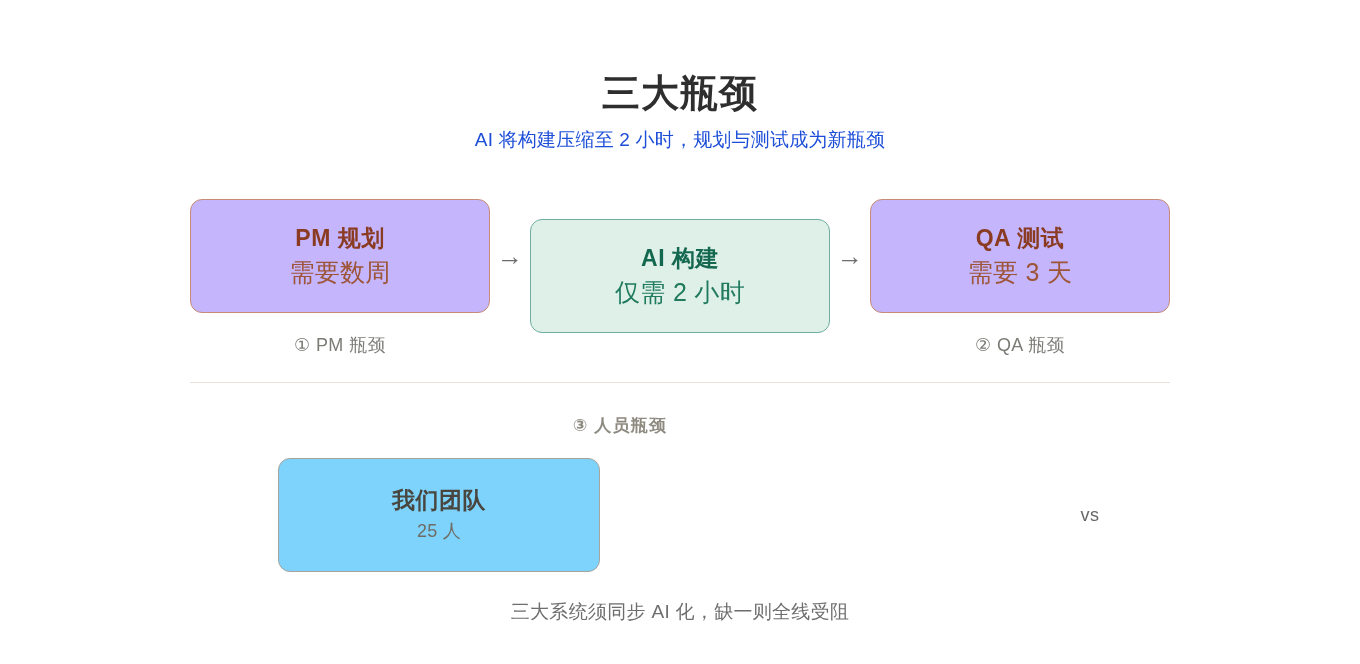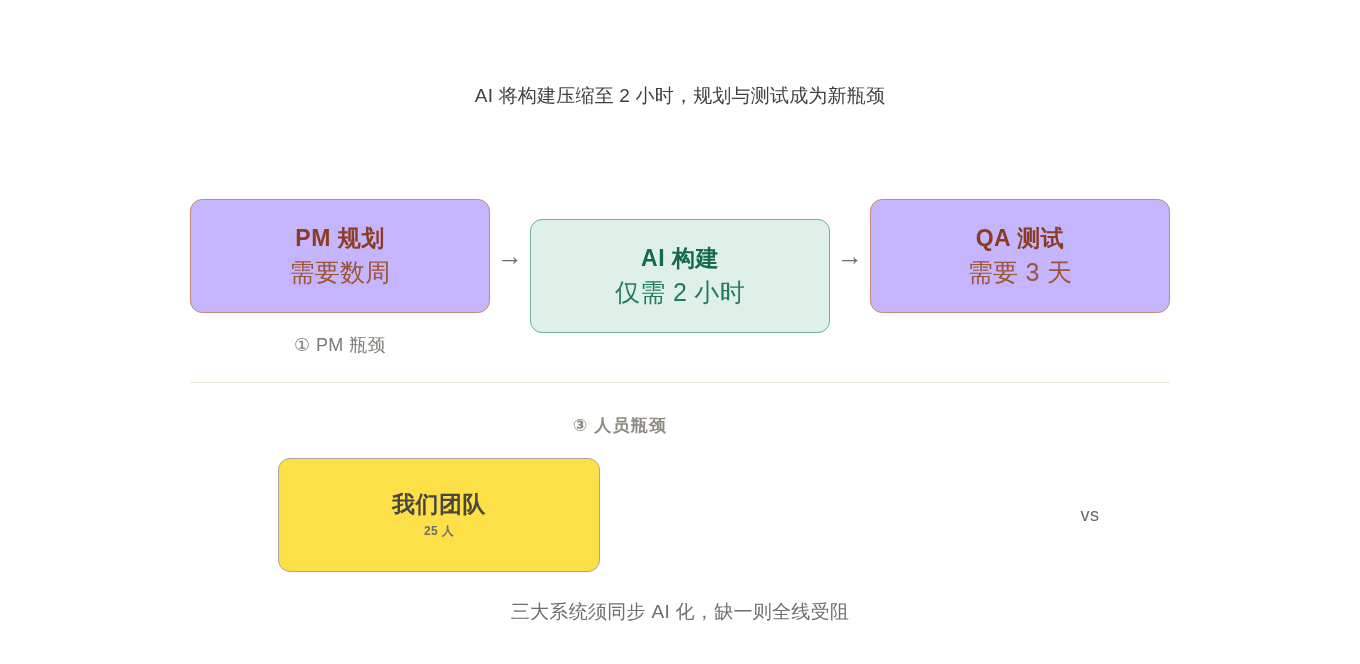--- a/index.html
+++ b/index.html
@@ -36,21 +36,21 @@
     font-weight: 700;
     color: #2e2e2e;
     letter-spacing: 1px;
     line-height: 1.15;
     margin: 0;
   }
   .subtitle {
     margin: 12px 0 8px 0;
     font-size: 19px;
     font-weight: 400;
-    color: #404040;
+    color: #1d4ed8;
     letter-spacing: 0.2px;
     line-height: 1.3;
   }
 
   
   .pipeline {
     position: absolute;
     left: 190px;
     top: 198px;
     width: 980px;
@@ -169,38 +169,38 @@
     box-sizing: border-box;
     border-radius: 12px;
     display: flex;
     flex-direction: column;
     align-items: center;
     justify-content: center;
     gap: 8px;
   }
   .compare-box.ours {
     border: 1.6px solid #a8a49c;
-    background: #fde047;
+    background: #7dd3fc;
     align-items: center;
   }
   .compare-box.rival {
     border: 1.6px solid #c98b76;
     background: #f9ebe6;
   }
   .compare-title {
     font-size: 23px;
     font-weight: 700;
     line-height: 1.1;
     letter-spacing: 0.5px;
   }
   .compare-box.ours .compare-title { color: #494640; }
   .compare-box.rival .compare-title { color: #8a3b22; }
   .compare-sub {
-    font-size: 12px;
-    font-weight: 700;
+    font-size: 18px;
+    font-weight: 400;
     line-height: 1.1;
     letter-spacing: 0.3px;
   }
   .compare-box.ours .compare-sub { color: #6f6c65; }
   .compare-box.rival .compare-sub { color: #a2553a; }
 
   .vs {
     flex: 0 0 auto;
     width: 60px;
     text-align: center;
@@ -223,20 +223,21 @@
     letter-spacing: 0.3px;
     line-height: 1.3;
   }
 </style>
 </head>
 <body>
 
 <div class="slide">
 
   <div class="header">
+    <h1 class="title">三大瓶颈</h1>
     <p class="subtitle">AI 将构建压缩至 2 小时，规划与测试成为新瓶颈</p>
   </div>
 
   <div class="pipeline">
 
     <div class="stage-box red">
       <div class="stage-title">PM 规划</div>
       <div class="stage-sub">需要数周</div>
     </div>
 
@@ -251,20 +252,21 @@
 
     <div class="stage-box red">
       <div class="stage-title">QA 测试</div>
       <div class="stage-sub">需要 3 天</div>
     </div>
 
   </div>
 
   <div class="bottleneck-row">
     <div class="bottleneck-tag pm">① PM 瓶颈</div>
+    <div class="bottleneck-tag qa">② QA 瓶颈</div>
   </div>
 
   <div class="divider"></div>
 
   <div class="people-tag">③ 人员瓶颈</div>
 
   <div class="compare">
 
     <div class="compare-box ours">
       <div class="compare-title">我们团队</div>

